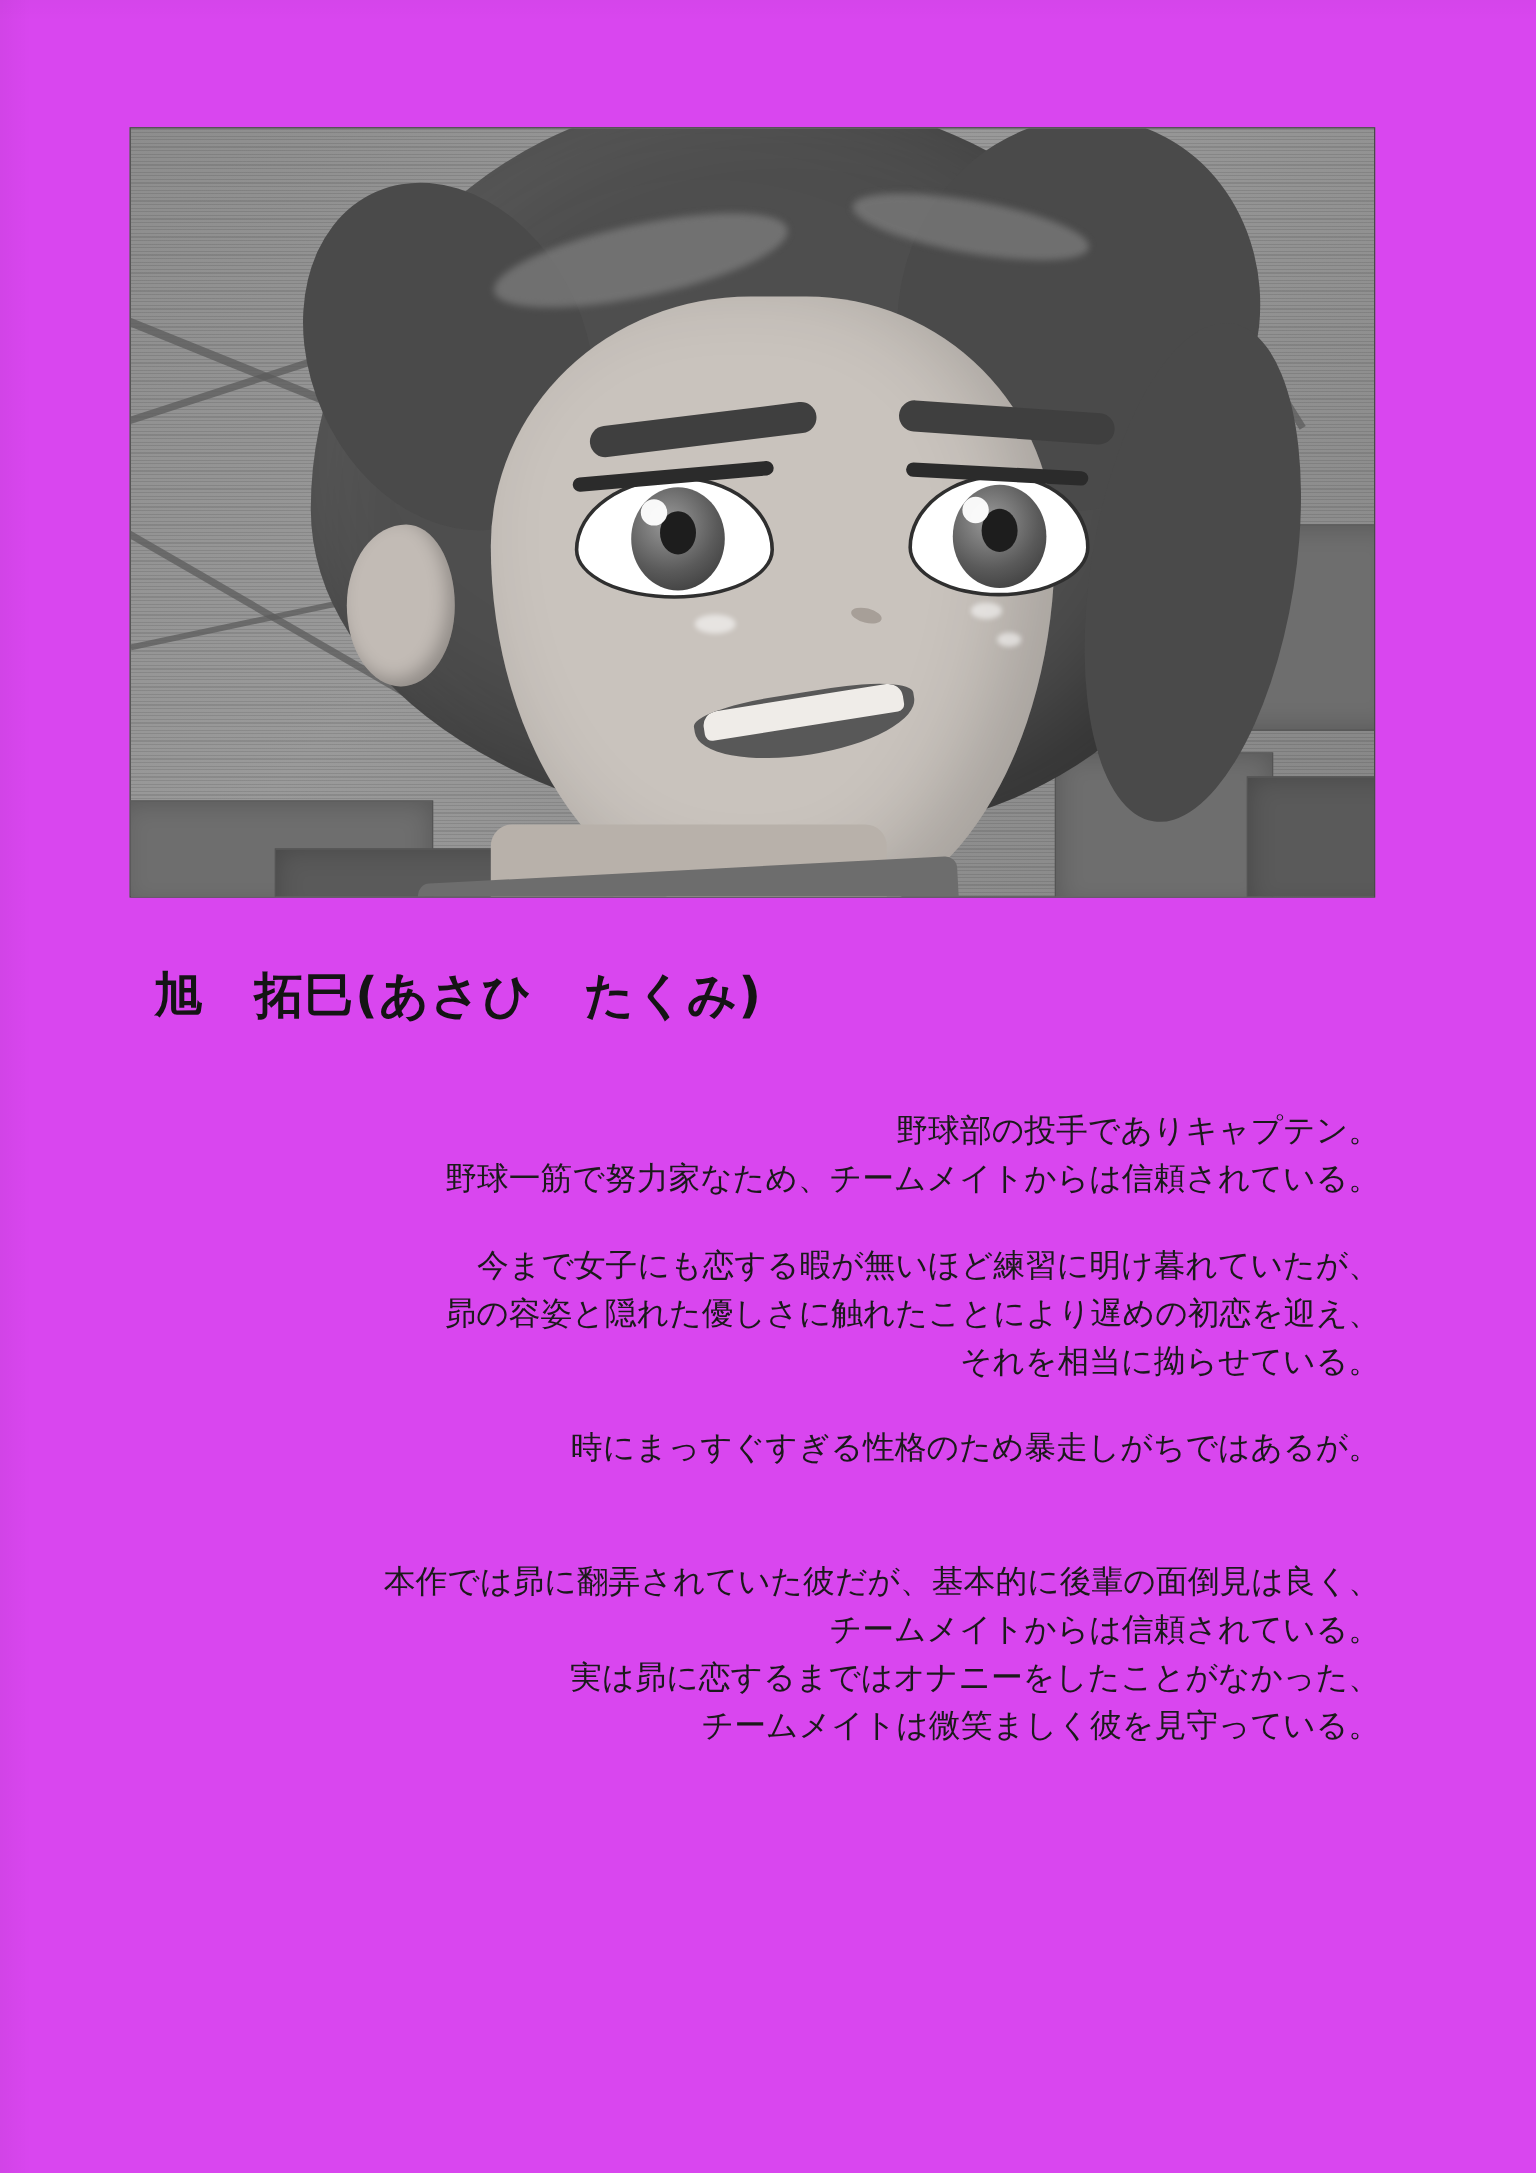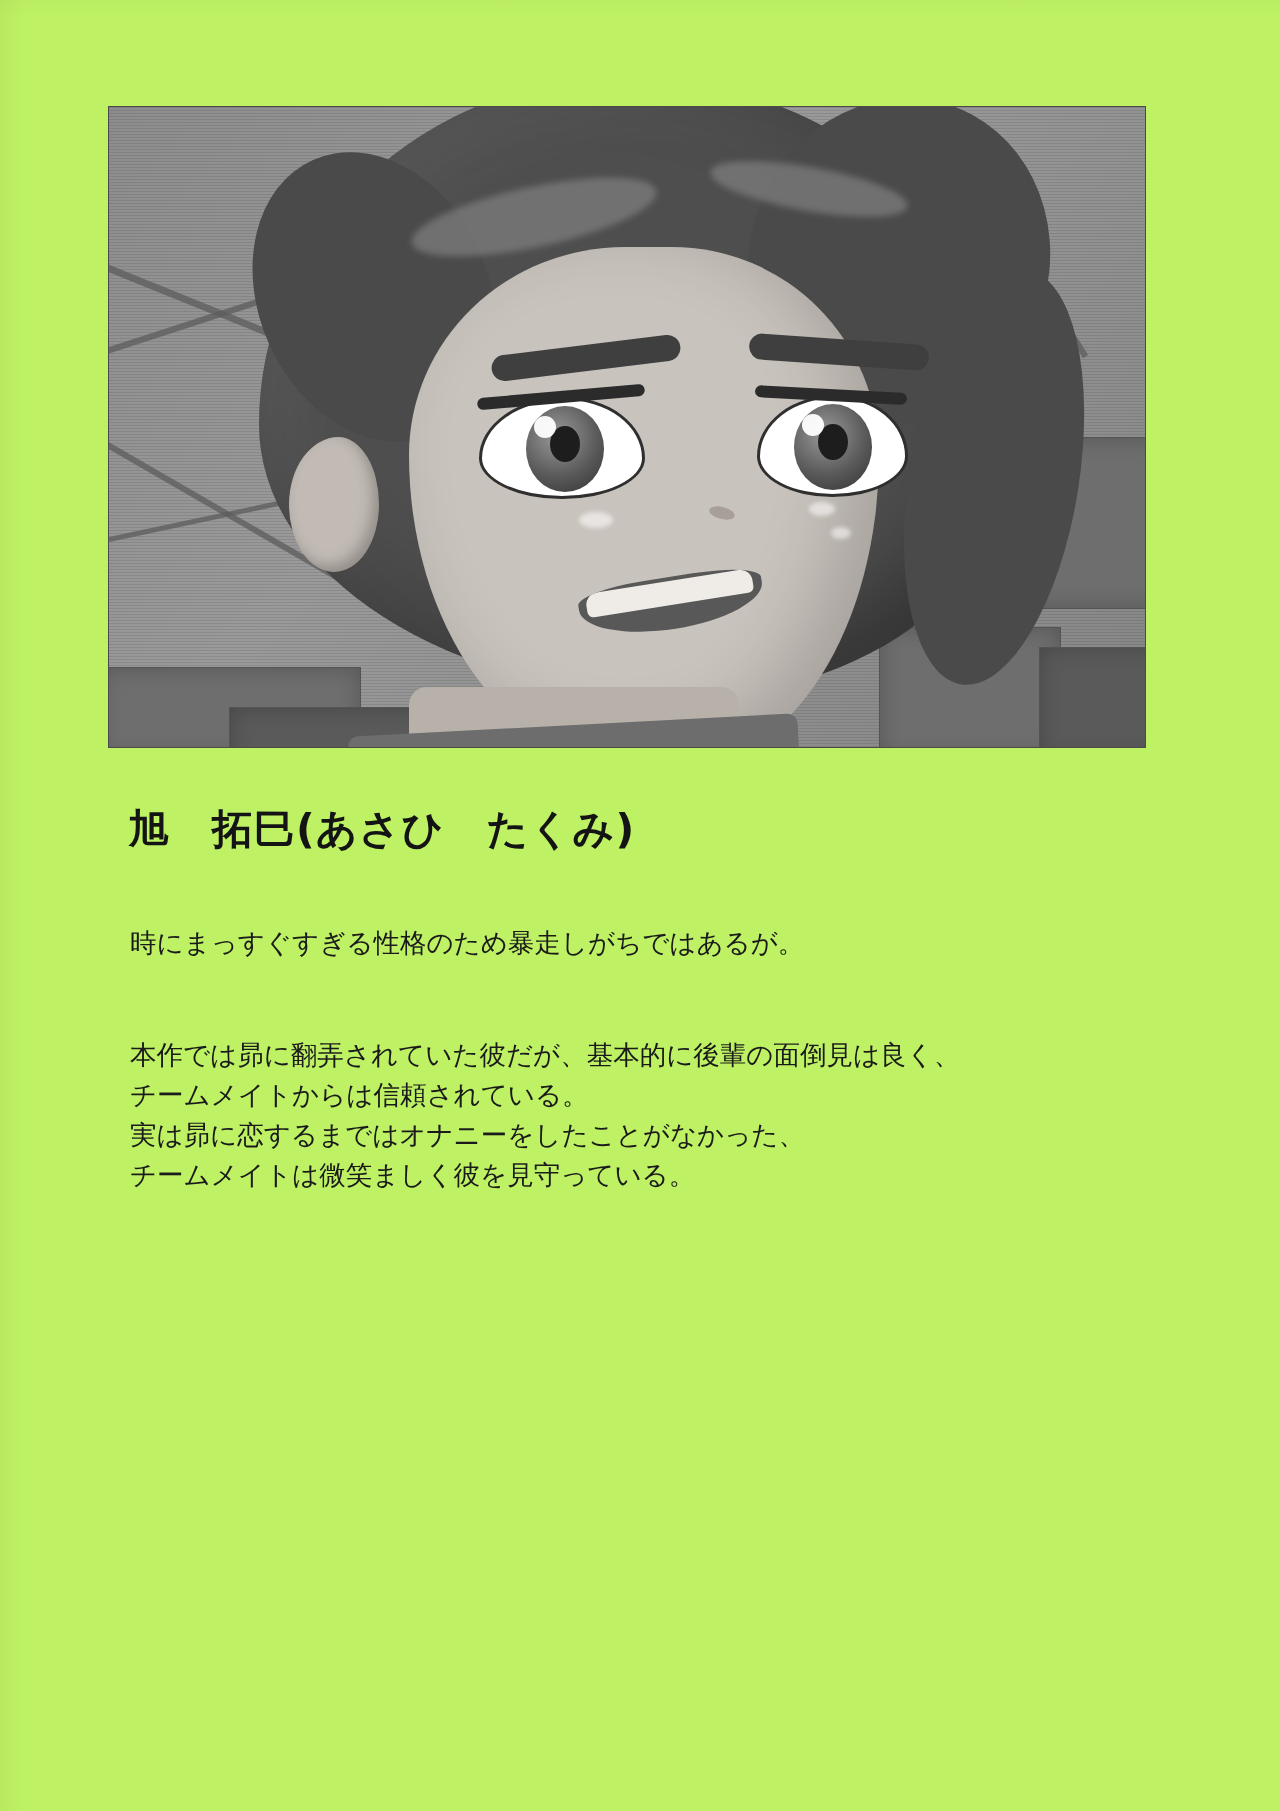--- a/index.html
+++ b/index.html
@@ -10,21 +10,22 @@
   body {
     width: 1280px;
     height: 1811px;
     position: relative;
     font-family: "DejaVu Sans", sans-serif;
     overflow: hidden;
   }
   .page {
     position: absolute;
     inset: 0;
-    background: #bef264;
+    background: #d946ef;
+    text-align: right;
   }
   
   .page::before {
     content: "";
     position: absolute;
     inset: 0;
     background:
       linear-gradient(to right, rgba(0,0,0,0.035) 0px, rgba(0,0,0,0.0) 26px),
       linear-gradient(to bottom, rgba(0,0,0,0.02) 0px, rgba(0,0,0,0.0) 18px);
     pointer-events: none;
@@ -299,20 +300,29 @@
 
     <div class="blush" style="left:470px; top:405px; width:34px; height:16px;"></div>
     <div class="blush" style="left:700px; top:395px; width:26px; height:14px;"></div>
     <div class="blush" style="left:722px; top:420px; width:20px; height:12px;"></div>
   </div>
 
   <div class="char-name">旭　拓巳(あさひ　たくみ)</div>
 
   <div class="body-text">
     <p class="para">
+      <span class="line">野球部の投手でありキャプテン。</span><br>
+      <span class="line">野球一筋で努力家なため、チームメイトからは信頼されている。</span>
+    </p>
+    <p class="para">
+      <span class="line">今まで女子にも恋する暇が無いほど練習に明け暮れていたが、</span><br>
+      <span class="line">昴の容姿と隠れた優しさに触れたことにより遅めの初恋を迎え、</span><br>
+      <span class="line">それを相当に拗らせている。</span>
+    </p>
+    <p class="para">
       <span class="line">時にまっすぐすぎる性格のため暴走しがちではあるが。</span><br>
       <br>
     </p>
     <p class="para">
       <span class="line">本作では昴に翻弄されていた彼だが、基本的に後輩の面倒見は良く、</span><br>
       <span class="line">チームメイトからは信頼されている。</span><br>
       <span class="line">実は昴に恋するまではオナニーをしたことがなかった、</span><br>
       <span class="line">チームメイトは微笑ましく彼を見守っている。</span>
     </p>
   </div>

